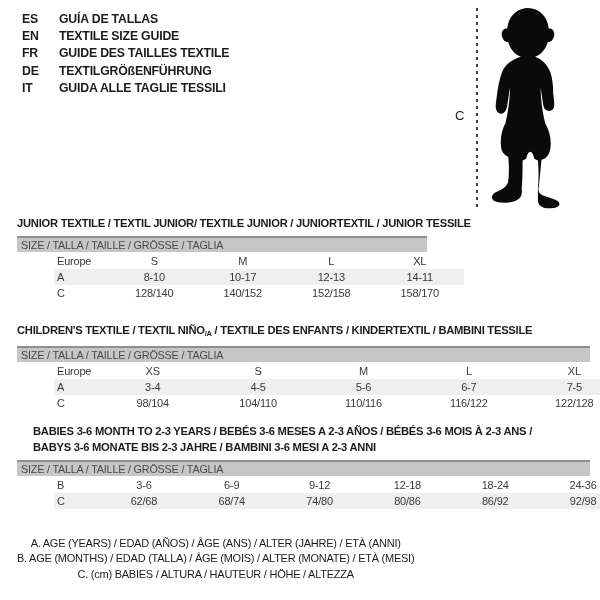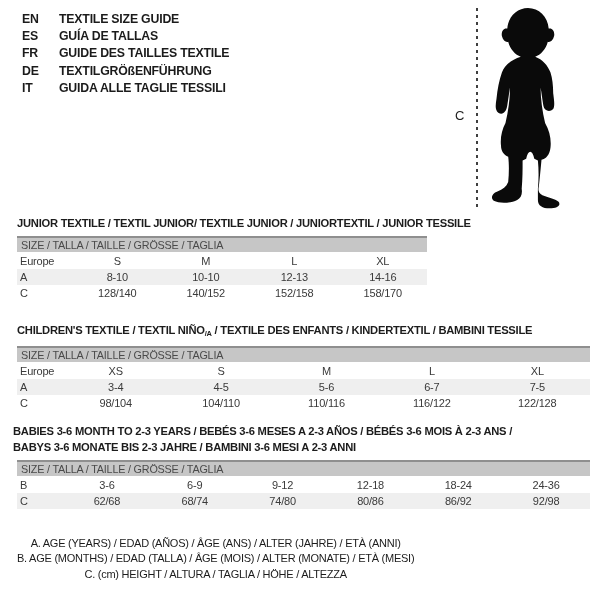--- a/index.html
+++ b/index.html
@@ -34,46 +34,46 @@
   .heading-2line { line-height:15.5px; }
 
   
   .size-table { }
   .bar {
     background:#c6c6c6; border-top:2px solid #8f8f8f;
     height:16px; line-height:13px; font-size:10.8px; color:#4a4a4a;
     padding:1px 4px 0 4px; letter-spacing:-0.2px; margin-bottom:1px;
     white-space:nowrap; overflow:hidden;
   }
-  table { border-collapse:collapse; table-layout:fixed; width:100%; }
+  table { border-collapse:collapse; table-layout:fixed; width:100%;margin-left:37px; }
   td {
     height:16px; padding:0; text-align:center;
     font-size:11px; color:#3a3a3a; letter-spacing:-0.2px;
     white-space:nowrap; overflow:hidden;
   }
   td.lbl { text-align:left; padding-left:3px; }
   tr.shaded { background:#efefef; }
 
   
   .footnote {
     font-weight:normal; font-size:11px; line-height:15.3px;
     letter-spacing:-0.25px; color:#1c1c1c; white-space:nowrap;text-align:center;
   }
 </style>
 </head>
 <body>
 
 <div class="abs lang-block">
   <div class="lang-row">
+    <span class="lang-code">ES</span>
+    <span>GUÍA DE TALLAS</span>
+  </div>
+  <div class="lang-row">
     <span class="lang-code">EN</span>
     <span>TEXTILE SIZE GUIDE</span>
-  </div>
-  <div class="lang-row">
-    <span class="lang-code">ES</span>
-    <span>GUÍA DE TALLAS</span>
   </div>
   <div class="lang-row">
     <span class="lang-code">FR</span>
     <span>GUIDE DES TAILLES TEXTILE</span>
   </div>
   <div class="lang-row">
     <span class="lang-code">DE</span>
     <span>TEXTILGRÖßENFÜHRUNG</span>
   </div>
   <div class="lang-row">
@@ -146,23 +146,23 @@
         <tr>
       <td class="lbl">Europe</td>
       <td>S</td>
       <td>M</td>
       <td>L</td>
       <td>XL</td>
     </tr>
     <tr class="shaded">
       <td class="lbl">A</td>
       <td>8-10</td>
-      <td>10-10</td>
+      <td>10-17</td>
       <td>12-13</td>
-      <td>14-16</td>
+      <td>14-11</td>
     </tr>
     <tr>
       <td class="lbl">C</td>
       <td>128/140</td>
       <td>140/152</td>
       <td>152/158</td>
       <td>158/170</td>
     </tr>
   </tbody>
     </table>
@@ -205,21 +205,21 @@
       <td>98/104</td>
       <td>104/110</td>
       <td>110/116</td>
       <td>116/122</td>
       <td>122/128</td>
     </tr>
   </tbody>
     </table>
 </div>
 
-<div class="abs section-heading heading-2line" style="left:13px; top:424px;">
+<div class="abs section-heading heading-2line" style="left:33px; top:424px;">
   <div>BABIES 3-6 MONTH TO 2-3 YEARS / BEBÉS 3-6 MESES A 2-3 AÑOS / BÉBÉS 3-6 MOIS À 2-3 ANS /</div>
   <div>BABYS 3-6 MONATE BIS 2-3 JAHRE / BAMBINI 3-6 MESI A 2-3 ANNI</div>
 </div>
 
 <div class="abs size-table" style="left:17px; top:460px; width:573px;">
   <div class="bar">SIZE / TALLA / TAILLE / GRÖSSE / TAGLIA</div>
   <table>
     <colgroup>
         <col style="width:46px">
         <col>
@@ -248,14 +248,14 @@
       <td>86/92</td>
       <td>92/98</td>
     </tr>
   </tbody>
     </table>
 </div>
 
 <div class="abs" style="left:17px; top:536px;">
   <div class="footnote">A. AGE (YEARS) / EDAD (AÑOS) / ÂGE (ANS) / ALTER (JAHRE) / ETÀ (ANNI)</div>
   <div class="footnote">B. AGE (MONTHS) / EDAD (TALLA) / ÂGE (MOIS) / ALTER (MONATE) / ETÀ (MESI)</div>
-  <div class="footnote">C. (cm) HEIGHT / ALTURA / TAGLIA / HÖHE / ALTEZZA</div>
+  <div class="footnote">C. (cm) BABIES / ALTURA / HAUTEUR / HÖHE / ALTEZZA</div>
 </div>
 
 </body></html>

